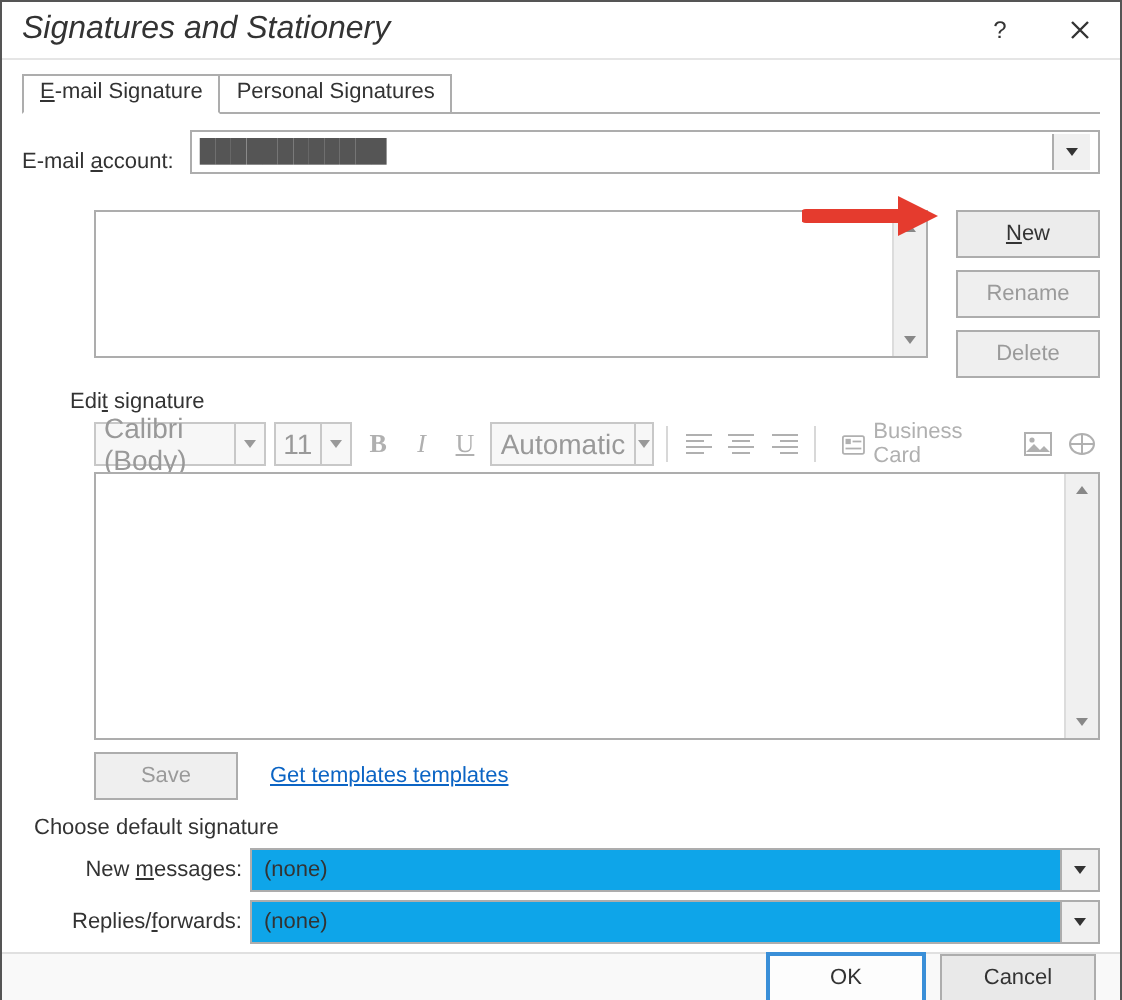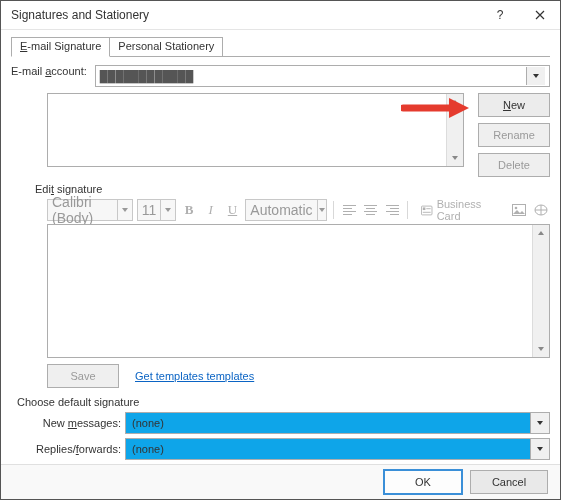--- a/index.html
+++ b/index.html
@@ -23,22 +23,23 @@
   .titlebar {
     display: flex;
     align-items: center;
     height: 28px;
     padding-left: 10px;
     background: #fff;
     border-bottom: 1px solid #e5e5e5;
   }
   .title-text {
     flex: 1;
-    font-size: 12px;
-    color: #333;
+    font-size: 16px;
+    color: #333;
+    font-style: italic;
   }
   .title-btn {
     width: 40px;
     height: 28px;
     display: flex;
     align-items: center;
     justify-content: center;
     color: #333;
     font-size: 12px;
   }
@@ -69,22 +70,22 @@
   }
   .tab.active {
     border-bottom: 1px solid #fff;
     background: #fff;
     z-index: 2;
   }
   .underline-first { text-decoration: underline; }
   
   .row {
     display: flex;
-    align-items: flex-start;
-    margin-bottom: 6px;
+    align-items: flex-end;
+    margin-bottom: 18px;
   }
   .lbl {
     color: #333;
   }
   .text-input {
     flex: 1;
     height: 20px;
     border: 1px solid #adadad;
     margin-left: 8px;
     display: flex;
@@ -311,21 +312,21 @@
         </svg>
     </div>
   </div>
 
   <div class="body">
 
     <div class="tab-strip">
       <div class="tab active">
         <span><span class="underline-first">E</span><span>-mail Signature</span></span>
       </div>
-      <div class="tab">Personal Stationery</div>
+      <div class="tab">Personal Signatures</div>
     </div>
 
     <div class="row">
       <span class="lbl">E-mail <span class="underline-first">a</span>ccount:</span>
       <div class="text-input">
         <span style="flex:1;">████████████</span>
         <div class="dropdown-caret">
             <div class="caret-down"></div>
           </div>
       </div>

